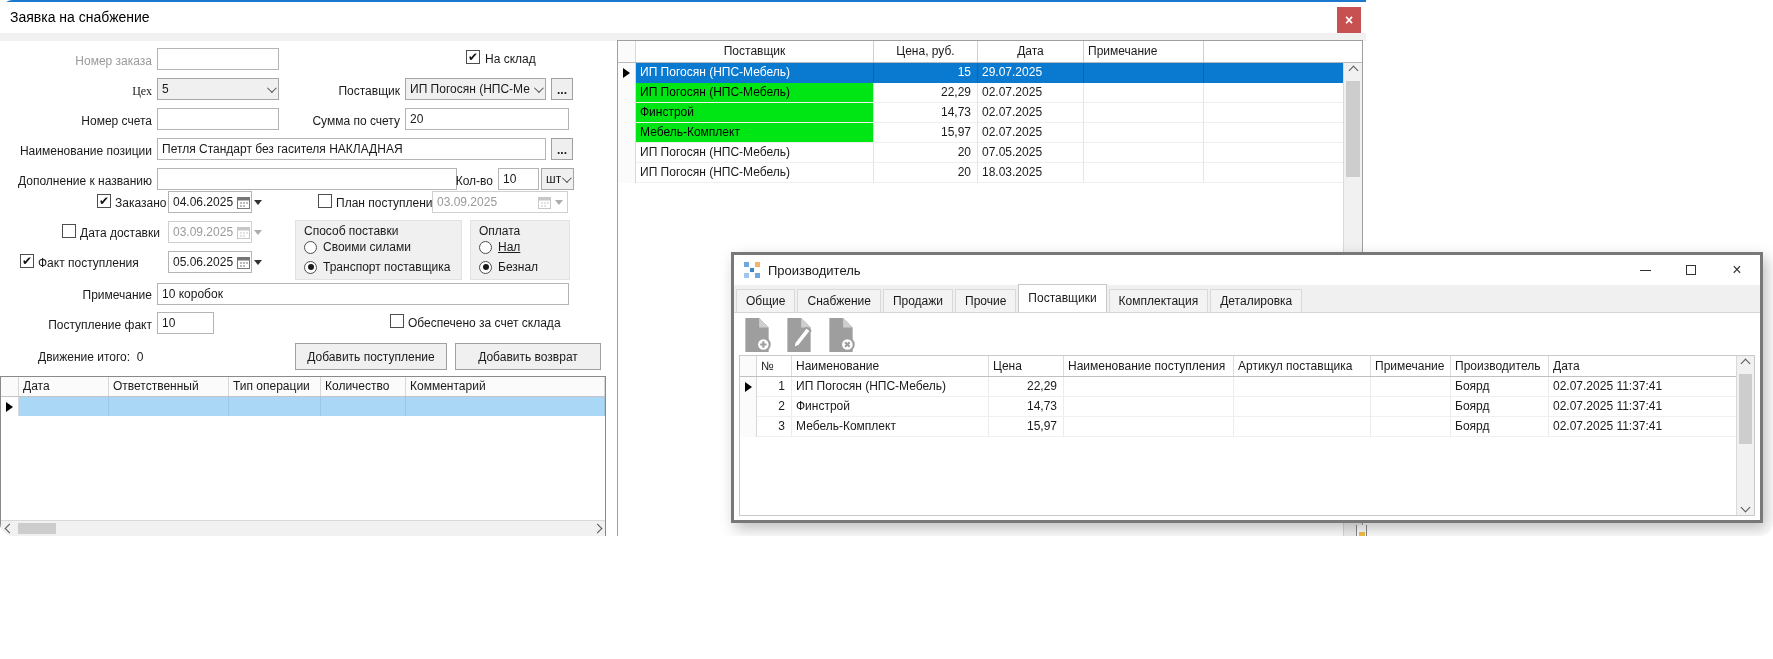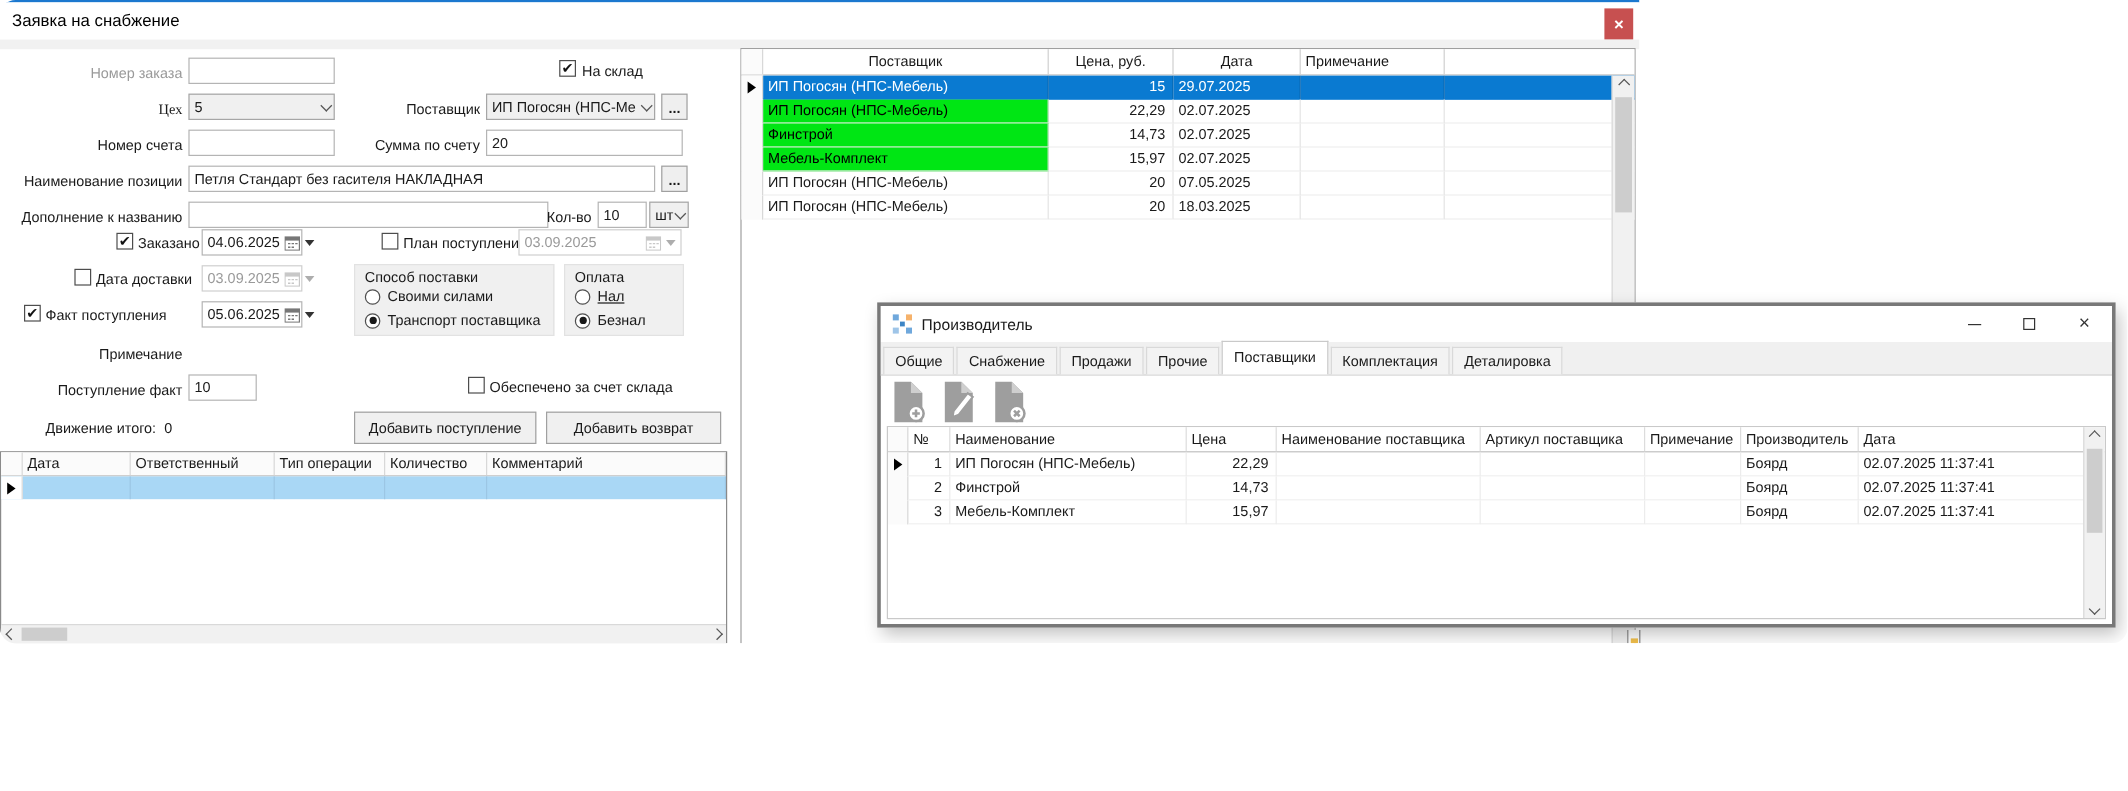--- a/index.html
+++ b/index.html
@@ -232,20 +232,23 @@
       <span class="dval">05.06.2025</span>
       <svg class="cal" viewBox="0 0 13 13">
           <rect x="0.5" y="1.5" width="12" height="11" fill="#fff" stroke="#777"></rect>
           <rect x="0.5" y="1.5" width="12" height="3" fill="#777"></rect>
           <path d="M3 7h2M6 7h2M9 7h2M3 10h2M6 10h2" stroke="#777" stroke-width="1.2"></path>
         </svg>
       <span class="tri-down"></span>
     </div>
 
     <div class="lbl r" style="left:0;top:285px;width:152px;">Примечание</div>
+    <div class="inp" style="left:157px;top:281px;width:412px;">
+        <span>10 коробок</span>
+      </div>
 
     <div class="lbl r" style="left:0;top:315px;width:152px;">Поступление факт</div>
     <div class="inp" style="left:157px;top:310px;width:57px;">
         <span>10</span>
       </div>
     <span class="chk" style="left:390px;top:312px;"></span>
     <div class="lbl" style="left:408px;top:313px;">Обеспечено за счет склада</div>
 
     <div class="lbl" style="left:38px;top:347px;">
       <span>Движение итого:</span>&nbsp;&nbsp;<span>0</span>
@@ -433,21 +436,21 @@
         <path d="M16.8 23.8 l4.4 4.4 M21.2 23.8 l-4.4 4.4" stroke="#9e9e9e" stroke-width="2"></path>
       </svg>
     </div>
 
     <div class="etable">
       <div class="et-head">
         <div class="selcell" style="width:17px;flex:0 0 17px;height:20px;"></div>
         <div class="c" style="width:35px;">№</div>
         <div class="c" style="width:197px;">Наименование</div>
         <div class="c" style="width:75px;">Цена</div>
-        <div class="c" style="width:170px;">Наименование поставщика</div>
+        <div class="c" style="width:170px;">Наименование поступления</div>
         <div class="c" style="width:137px;">Артикул поставщика</div>
         <div class="c" style="width:80px;">Примечание</div>
         <div class="c" style="width:98px;">Производитель</div>
         <div class="c" style="flex:1;border-right:none;">Дата</div>
       </div>
 
       <div class="et-row">
         <div class="selcell" style="width:17px;flex:0 0 17px;height:20px;">
             <span class="tri-right"></span>
           </div>

